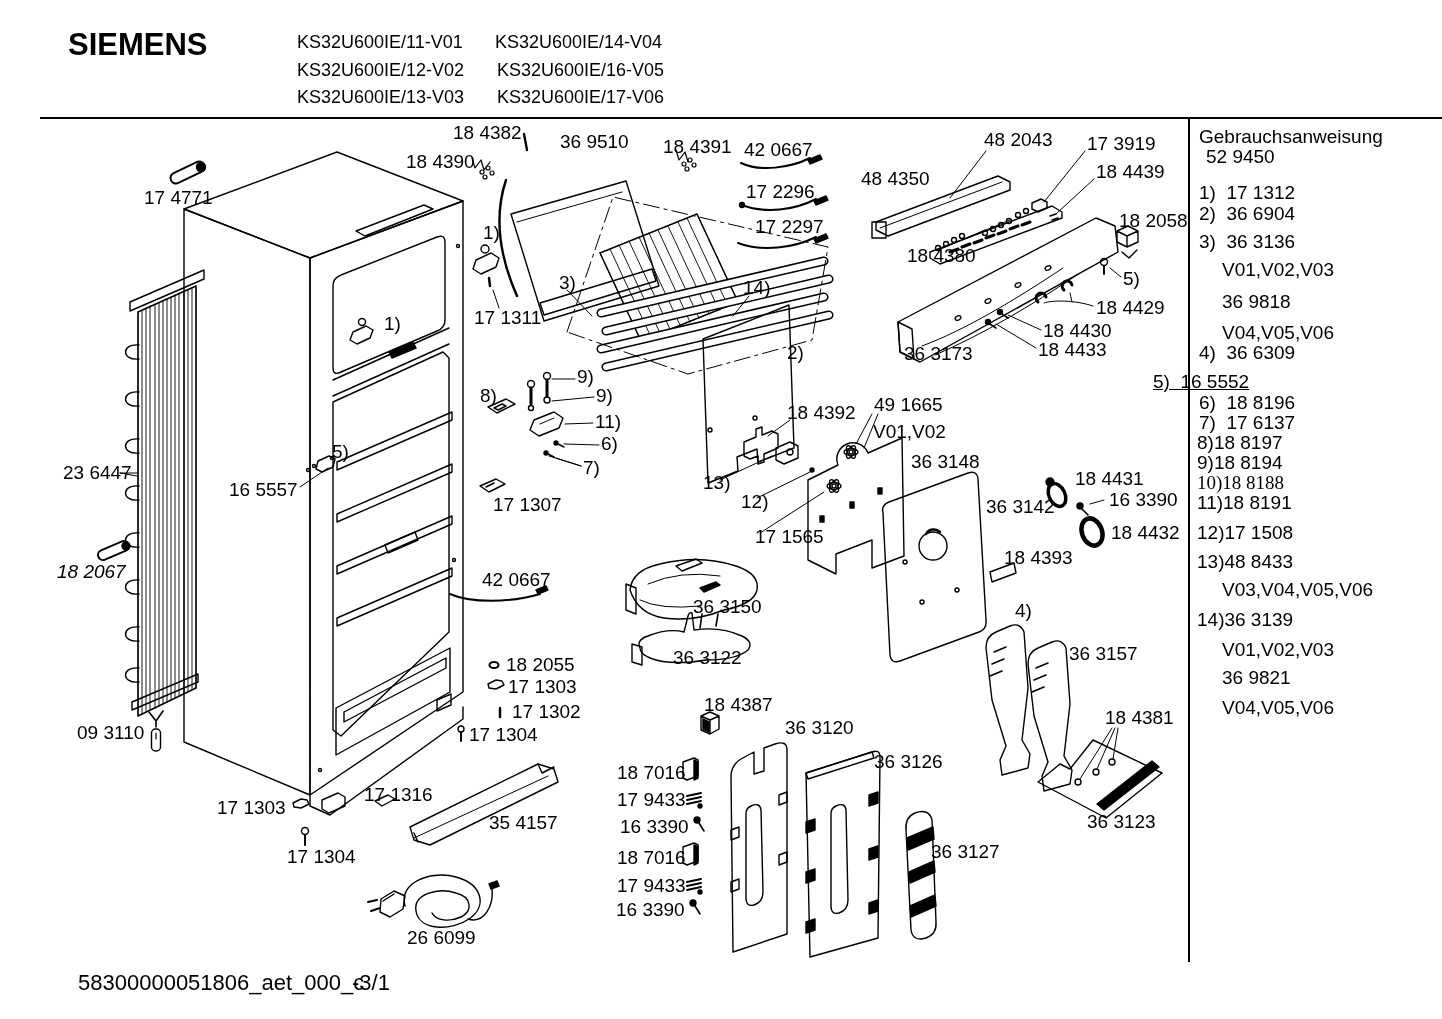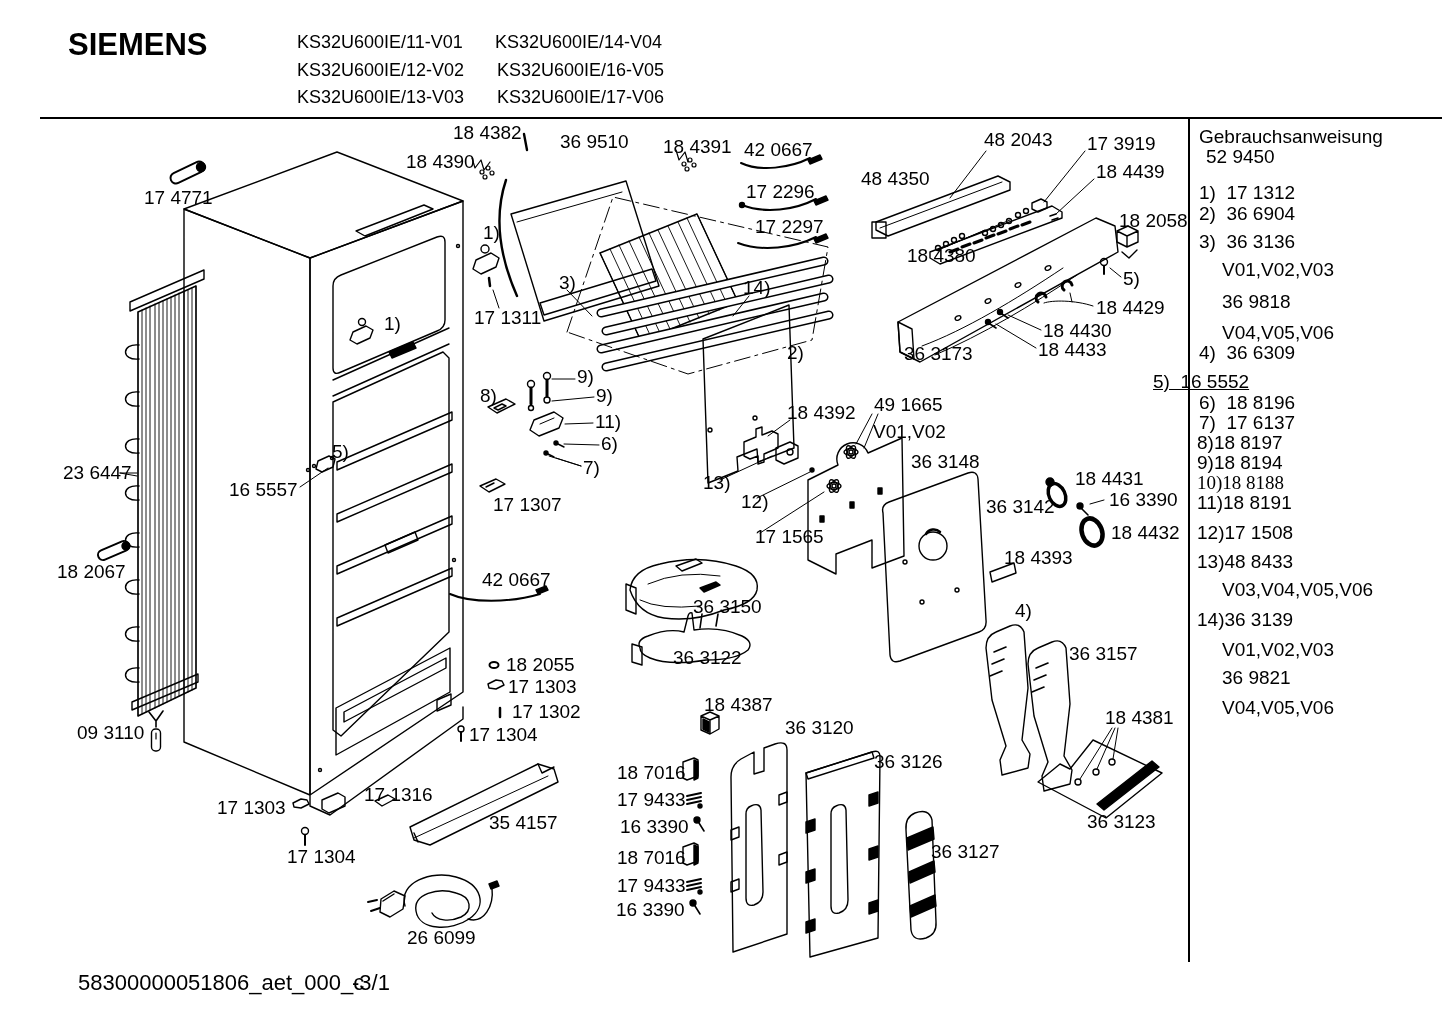--- a/index.html
+++ b/index.html
@@ -403,21 +403,21 @@
       <div class="plabel" style="left: 1109px; top: 500px;">16 3390</div>
       <div class="plabel" style="left: 1111px; top: 533px;">18 4432</div>
       <div class="plabel" style="left: 1004px; top: 558px;">18 4393</div>
       <div class="plabel" style="left: 1015px; top: 611px;">4)</div>
       <div class="plabel" style="left: 1069px; top: 654px;">36 3157</div>
       <div class="plabel" style="left: 1105px; top: 718px;">18 4381</div>
       <div class="plabel" style="left: 1087px; top: 822px;">36 3123</div>
       <div class="plabel" style="left: 332px; top: 452px;">5)</div>
       <div class="plabel" style="left: 229px; top: 490px;">16 5557</div>
       <div class="plabel" style="left: 63px; top: 473px;">23 6447</div>
-      <div class="plabel" style="left: 57px; top: 572px;">18 2067</div>
+      <div class="plabel" style="left: 57px; top: 572px; font-style: italic;">18 2067</div>
       <div class="plabel" style="left: 77px; top: 733px;">09 3110</div>
       <div class="plabel" style="left: 482px; top: 580px;">42 0667</div>
       <div class="plabel" style="left: 506px; top: 665px;">18 2055</div>
       <div class="plabel" style="left: 508px; top: 687px;">17 1303</div>
       <div class="plabel" style="left: 512px; top: 712px;">17 1302</div>
       <div class="plabel" style="left: 469px; top: 735px;">17 1304</div>
       <div class="plabel" style="left: 693px; top: 607px;">36 3150</div>
       <div class="plabel" style="left: 673px; top: 658px;">36 3122</div>
       <div class="plabel" style="left: 704px; top: 705px;">18 4387</div>
       <div class="plabel" style="left: 785px; top: 728px;">36 3120</div>

